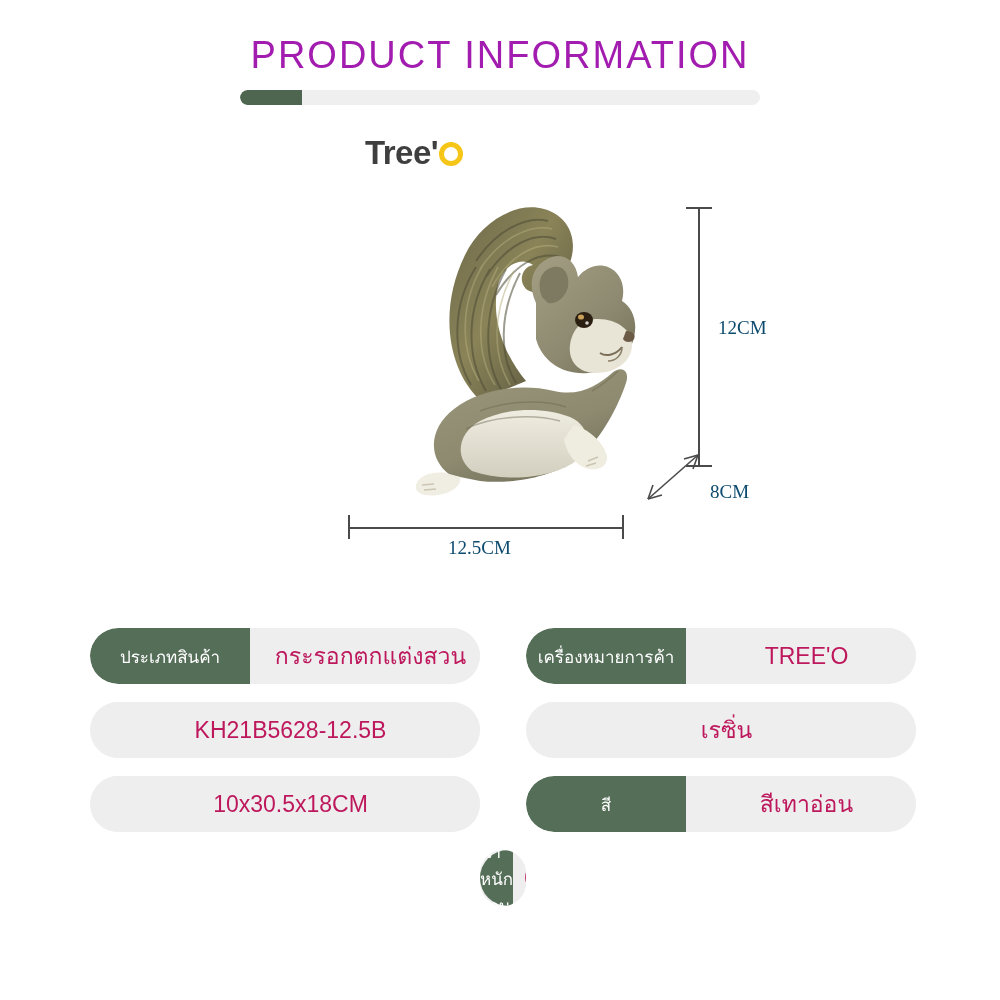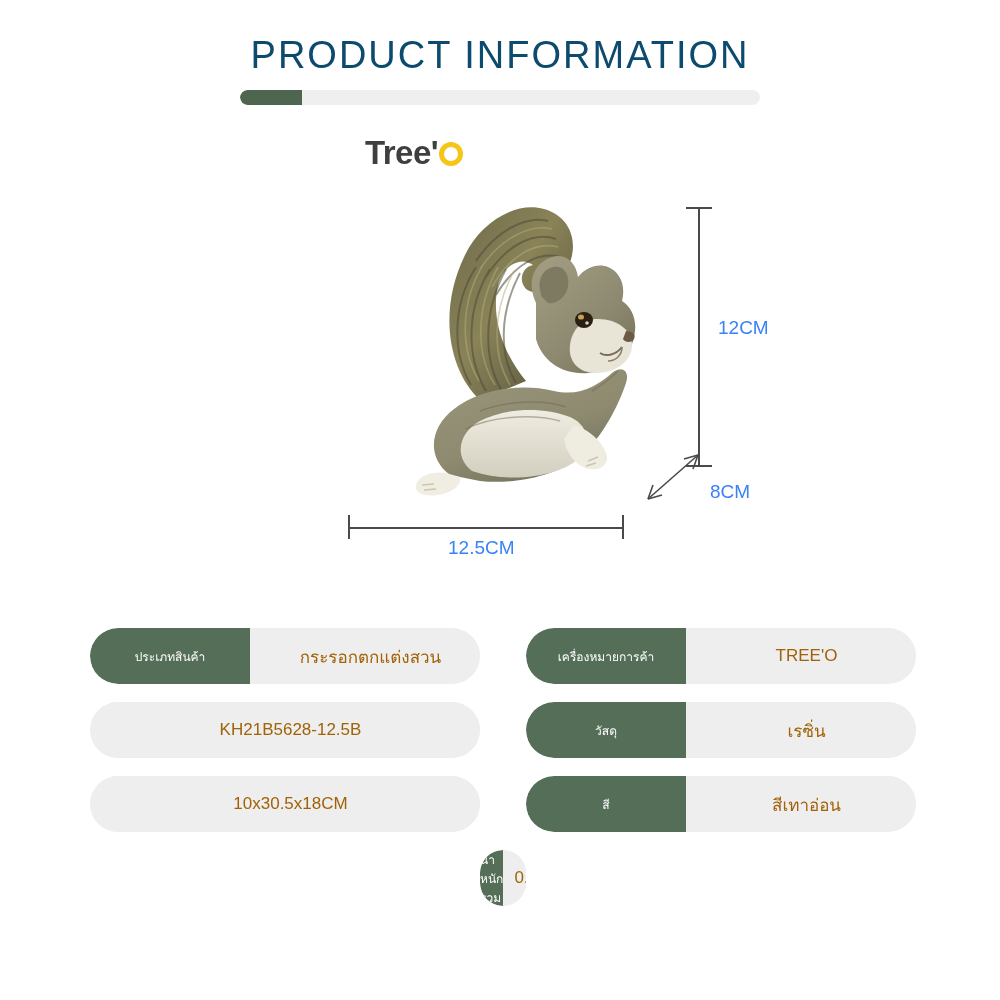--- a/index.html
+++ b/index.html
@@ -17,21 +17,21 @@
 
   
   .header-title {
     position: absolute;
     top: 34px;
     left: 0;
     width: 1000px;
     text-align: center;
     font-size: 38px;
     letter-spacing: 2px;
-    color: #0c4a6e;
+    color: #a21caf;
     font-weight: normal;
     font-family: "Liberation Sans", sans-serif;
   }
   .progress-track {
     position: absolute;
     top: 90px;
     left: 240px;
     width: 520px;
     height: 15px;
     background: #efefef;
@@ -99,22 +99,22 @@
   }
 
   
   .dim-line {
     position: absolute;
     background: #4a4a4a;
   }
   .dim-label {
     position: absolute;
     font-size: 19px;
-    color: #3b82f6;
-    font-family: Liberation Sans, sans-serif;
+    color: #0c4a6e;
+    font-family: Liberation Serif, serif;
     white-space: nowrap;
   }
 
   
   .specs {
     position: absolute;
     top: 628px;
     left: 90px;
     width: 826px;
     display: grid;
@@ -126,32 +126,32 @@
     display: flex;
     height: 56px;
     border-radius: 28px;
     overflow: hidden;
     background: #eeeeee;
   }
   .spec-key {
     width: 160px;
     background: #556e58;
     color: #ffffff;
-    font-size: 12px;
+    font-size: 17px;
     display: flex;
     align-items: center;
     justify-content: center;
     border-radius: 28px 0 0 28px;
     font-family: Liberation Sans, sans-serif;
   }
   .spec-val {
     flex: 1;
     background: #eeeeee;
-    color: #a16207;
-    font-size: 17px;
+    color: #be185d;
+    font-size: 23px;
     display: flex;
     align-items: center;
     justify-content: center;
     border-radius: 0 28px 28px 0;
     font-family: "Liberation Sans", sans-serif;
     margin-left: 11px;
   }
   .spacer { }
 </style>
 </head>
@@ -302,21 +302,20 @@
   <div class="spec-row">
     <div class="spec-key">เครื่องหมายการค้า</div>
     <div class="spec-val">TREE'O</div>
   </div>
 
   <div class="spec-row">
     <div class="spec-val">KH21B5628-12.5B</div>
   </div>
   <div class="spacer"></div>
   <div class="spec-row">
-    <div class="spec-key">วัสดุ</div>
     <div class="spec-val">เรซิ่น</div>
   </div>
 
   <div class="spec-row">
     <div class="spec-val">10x30.5x18CM</div>
   </div>
   <div class="spacer"></div>
   <div class="spec-row">
     <div class="spec-key">สี</div>
     <div class="spec-val">สีเทาอ่อน</div>

